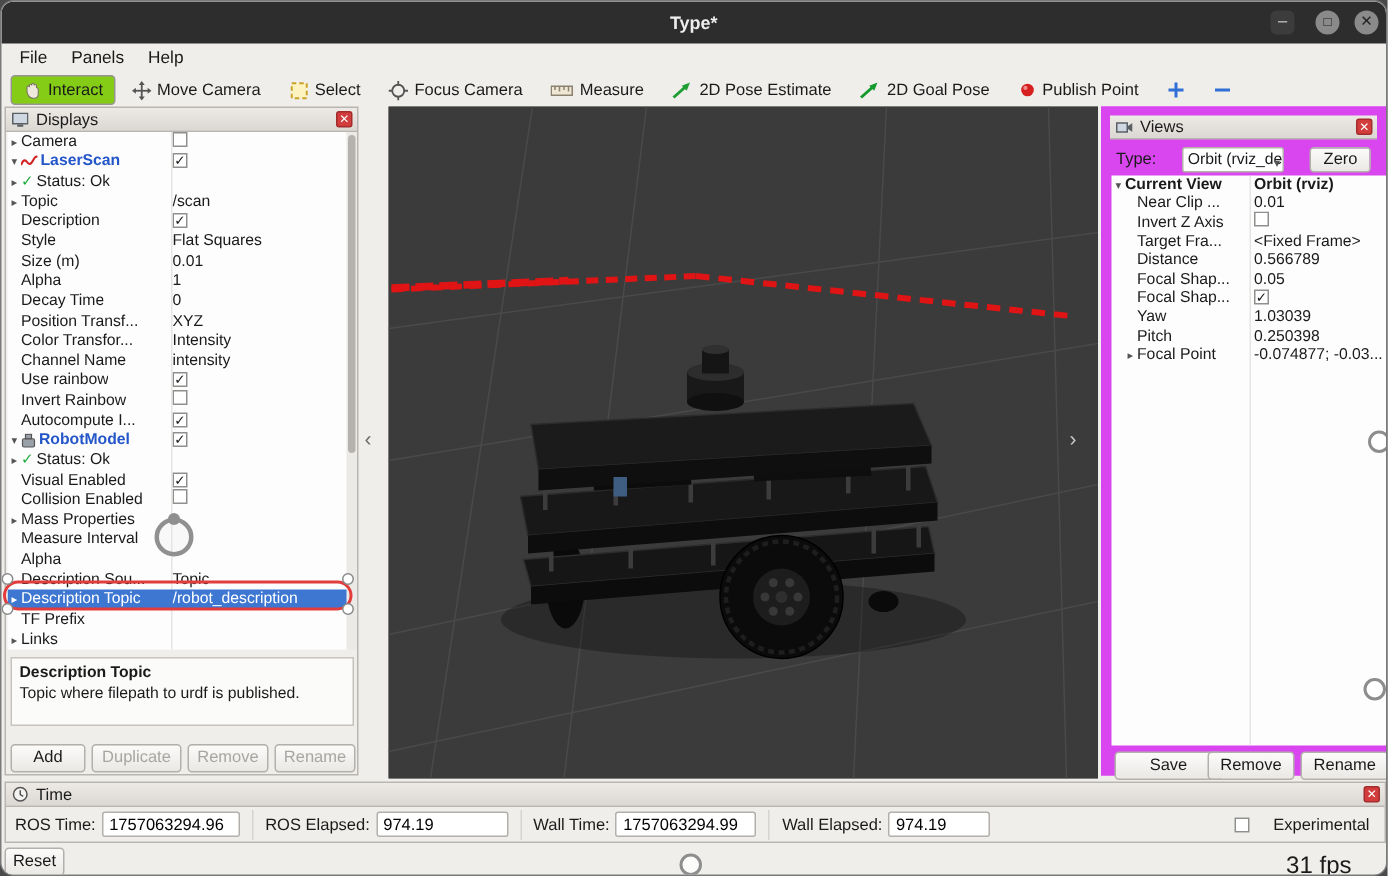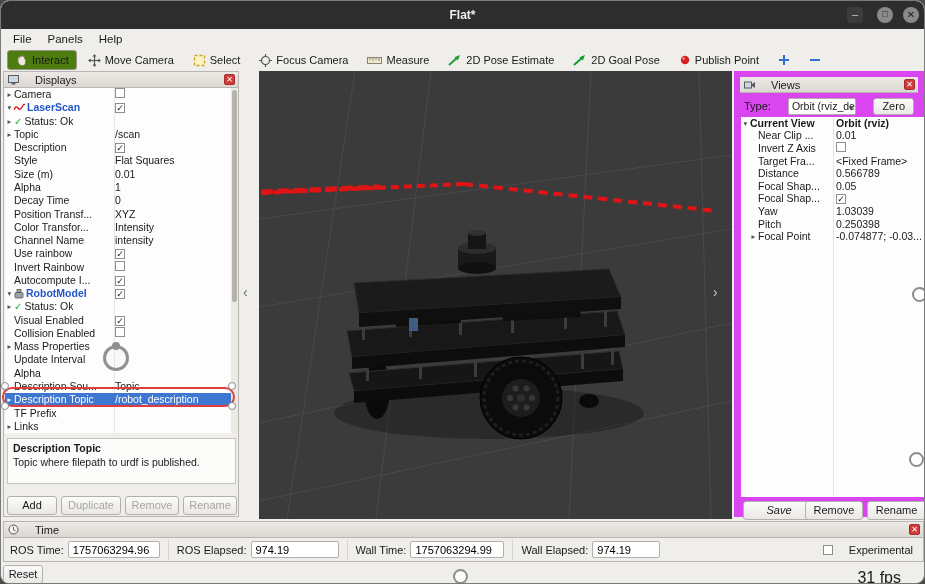--- a/index.html
+++ b/index.html
@@ -10,24 +10,24 @@
   .titlebar .title{position:absolute;left:0;right:0;top:7px;text-align:center;color:#ededed;font-weight:700;font-size:12px;}
   .win-btn{position:absolute;top:6px;width:16px;height:16px;border-radius:50%;background:#8a8a8a;color:#222;text-align:center;line-height:15px;font-size:9px;}
   .win-btn.b0{left:846px;background:#3c3c3c;color:#cfcfcf;border-radius:4px;font-size:11px;}
   .win-btn.b1{left:876px;}
   .win-btn.b2{left:902px;font-size:10px;}
   
   .menubar{position:absolute;left:0;top:28px;width:100%;height:20px;display:flex;align-items:center;padding-left:4px;}
   .menu-item{padding:2px 8px;font-size:11.5px;}
   .toolbar{position:absolute;left:0;top:48px;width:100%;height:22px;display:flex;align-items:center;padding-left:6px;gap:3px;}
   .tool{display:flex;align-items:center;gap:4px;padding:1px 7px;height:20px;border:1px solid transparent;border-radius:3px;font-size:11px;white-space:nowrap;}
-  .tool.active{background:#4d7c0f;border-color:#989590;}
+  .tool.active{background:#84cc16;border-color:#989590;}
   .ticon{display:inline-flex;align-items:center;}
   
-  .panel-header{position:absolute;left:0;top:0;width:100%;height:16px;background:linear-gradient(#edeae6,#dbd8d3);border-bottom:1px solid #b9b6b1;display:flex;align-items:center;padding:0 4px;gap:16px;font-size:11px;}
+  .panel-header{position:absolute;left:0;top:0;width:100%;height:16px;background:linear-gradient(#edeae6,#dbd8d3);border-bottom:1px solid #b9b6b1;display:flex;align-items:center;padding:0 4px;gap:5px;font-size:11px;}
   .close-box{position:absolute;right:3px;top:2px;width:11px;height:11px;background:#d23c3c;border:1px solid #a32c2c;border-radius:2px;color:#fff;font-size:8px;line-height:9px;text-align:center;font-weight:700;}
   .btn{position:absolute;height:19px;background:linear-gradient(#fbfbfa,#eae8e5);border:1px solid #b3b0ac;border-radius:3px;font-size:11px;text-align:center;line-height:17px;color:#1a1a1a;}
   .btn.disabled{color:#a8a6a2;}
   .sbtn{height:17px;background:linear-gradient(#fbfbfa,#eae8e5);border:1px solid #b3b0ac;border-radius:3px;font-size:11px;line-height:15px;padding:0 8px;}
   
   .displays-panel{position:absolute;left:2px;top:70px;width:236px;height:446px;background:#efeeeb;border:1px solid #b9b6b1;}
   .dtree{position:absolute;left:1px;top:16px;width:227px;height:345px;background:#fdfdfd;overflow:hidden;}
   .tree-divider{position:absolute;left:109px;top:0;bottom:0;width:1px;background:#e5e5e3;}
   .trow{position:relative;display:flex;align-items:center;height:13.27px;font-size:10.5px;white-space:nowrap;line-height:13px;}
   .exp{width:9px;flex:0 0 9px;font-size:7.5px;color:#555;text-align:center;}
@@ -76,21 +76,21 @@
   .cursor-dot{position:absolute;left:111px;top:341px;width:8px;height:8px;background:#8f8f8f;border-radius:50%;z-index:61;}
   .annot-rect{position:absolute;left:1px;top:386px;width:233px;height:20px;border:2px solid #e23c3c;border-radius:10px;z-index:55;}
   .handle{position:absolute;width:8px;height:8px;background:#fff;border:1.5px solid #8a8a8a;border-radius:50%;z-index:56;}
 </style>
 </head>
 <body>
 
 <div class="window">
 
   <div class="titlebar">
-    <span class="title">Flat*</span>
+    <span class="title">Type*</span>
     <span class="win-btns"><span class="win-btn b0">–</span><span class="win-btn b1">□</span><span class="win-btn b2">✕</span></span>
   </div>
 
   <div class="menubar">
       <span class="menu-item">File</span>
       <span class="menu-item">Panels</span>
       <span class="menu-item">Help</span>
     </div>
 
   <div class="toolbar">
@@ -307,21 +307,21 @@
           <span class="tname">Collision Enabled</span>
           <span class="tval"><span class="cb"></span></span>
         </div>
         <div class="trow">
           <span class="exp">▸</span>
           <span class="tname">Mass Properties</span>
           <span class="tval"></span>
         </div>
         <div class="trow">
           <span class="exp"></span>
-          <span class="tname">Update Interval</span>
+          <span class="tname">Measure Interval</span>
           <span class="tval"></span>
         </div>
         <div class="trow">
           <span class="exp"></span>
           <span class="tname">Alpha</span>
           <span class="tval"></span>
         </div>
         <div class="trow">
           <span class="exp"></span>
           <span class="tname">Description Sou...</span>
@@ -492,21 +492,21 @@
           <span class="tname">Pitch</span>
           <span class="tval">0.250398</span>
         </div>
         <div class="trow">
           <span class="exp" style="margin-left: 8px;">▸</span>
           <span class="tname">Focal Point</span>
           <span class="tval">-0.074877; -0.03...</span>
         </div>
       </div>
     <div class="vbtns">
-        <div class="btn" style="left: 3px; width: 72px; top: 0px; font-style: italic;">Save</div>
+        <div class="btn" style="left: 3px; width: 72px; top: 0px;">Save</div>
         <div class="btn" style="left: 65px; width: 58px; top: 0px;">Remove</div>
         <div class="btn" style="left: 127px; width: 59px; top: 0px;">Rename</div>
       </div>
   </div>
 
   <div class="time-panel">
     <div class="panel-header">
       <span class="ticon">
           <svg width="11" height="11">
             <circle cx="5.5" cy="5.5" r="4.5" fill="#f3f3f1" stroke="#555"></circle>

